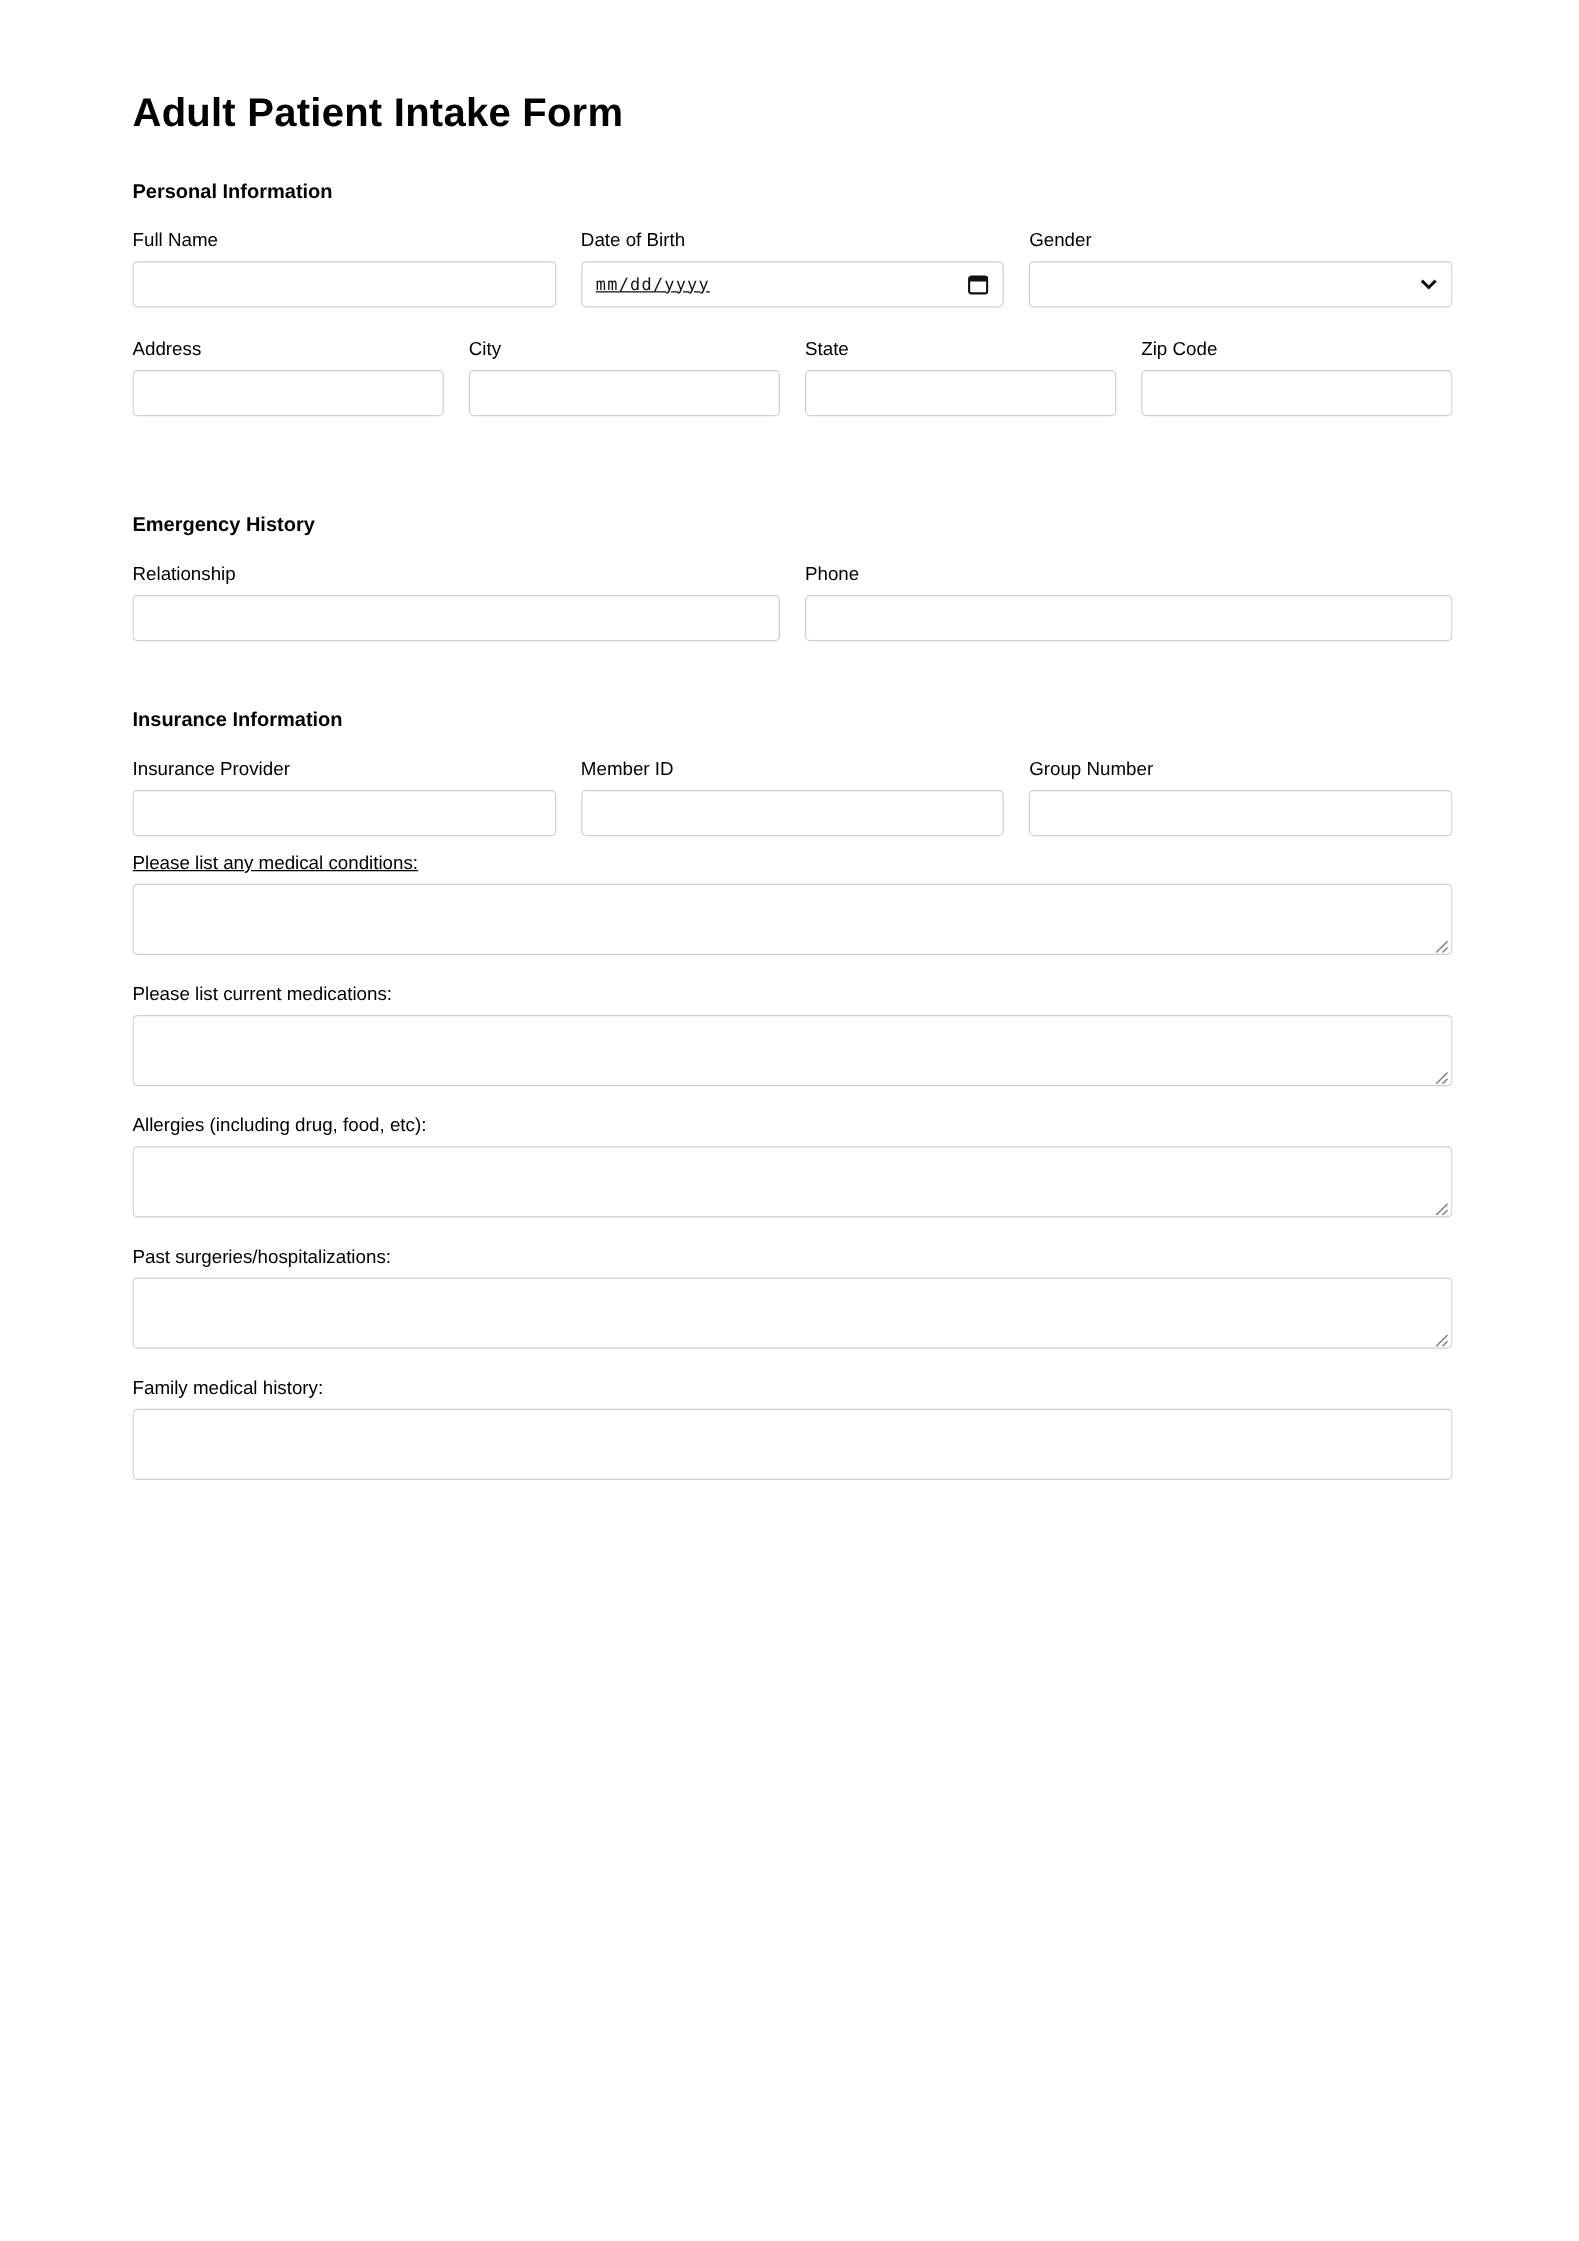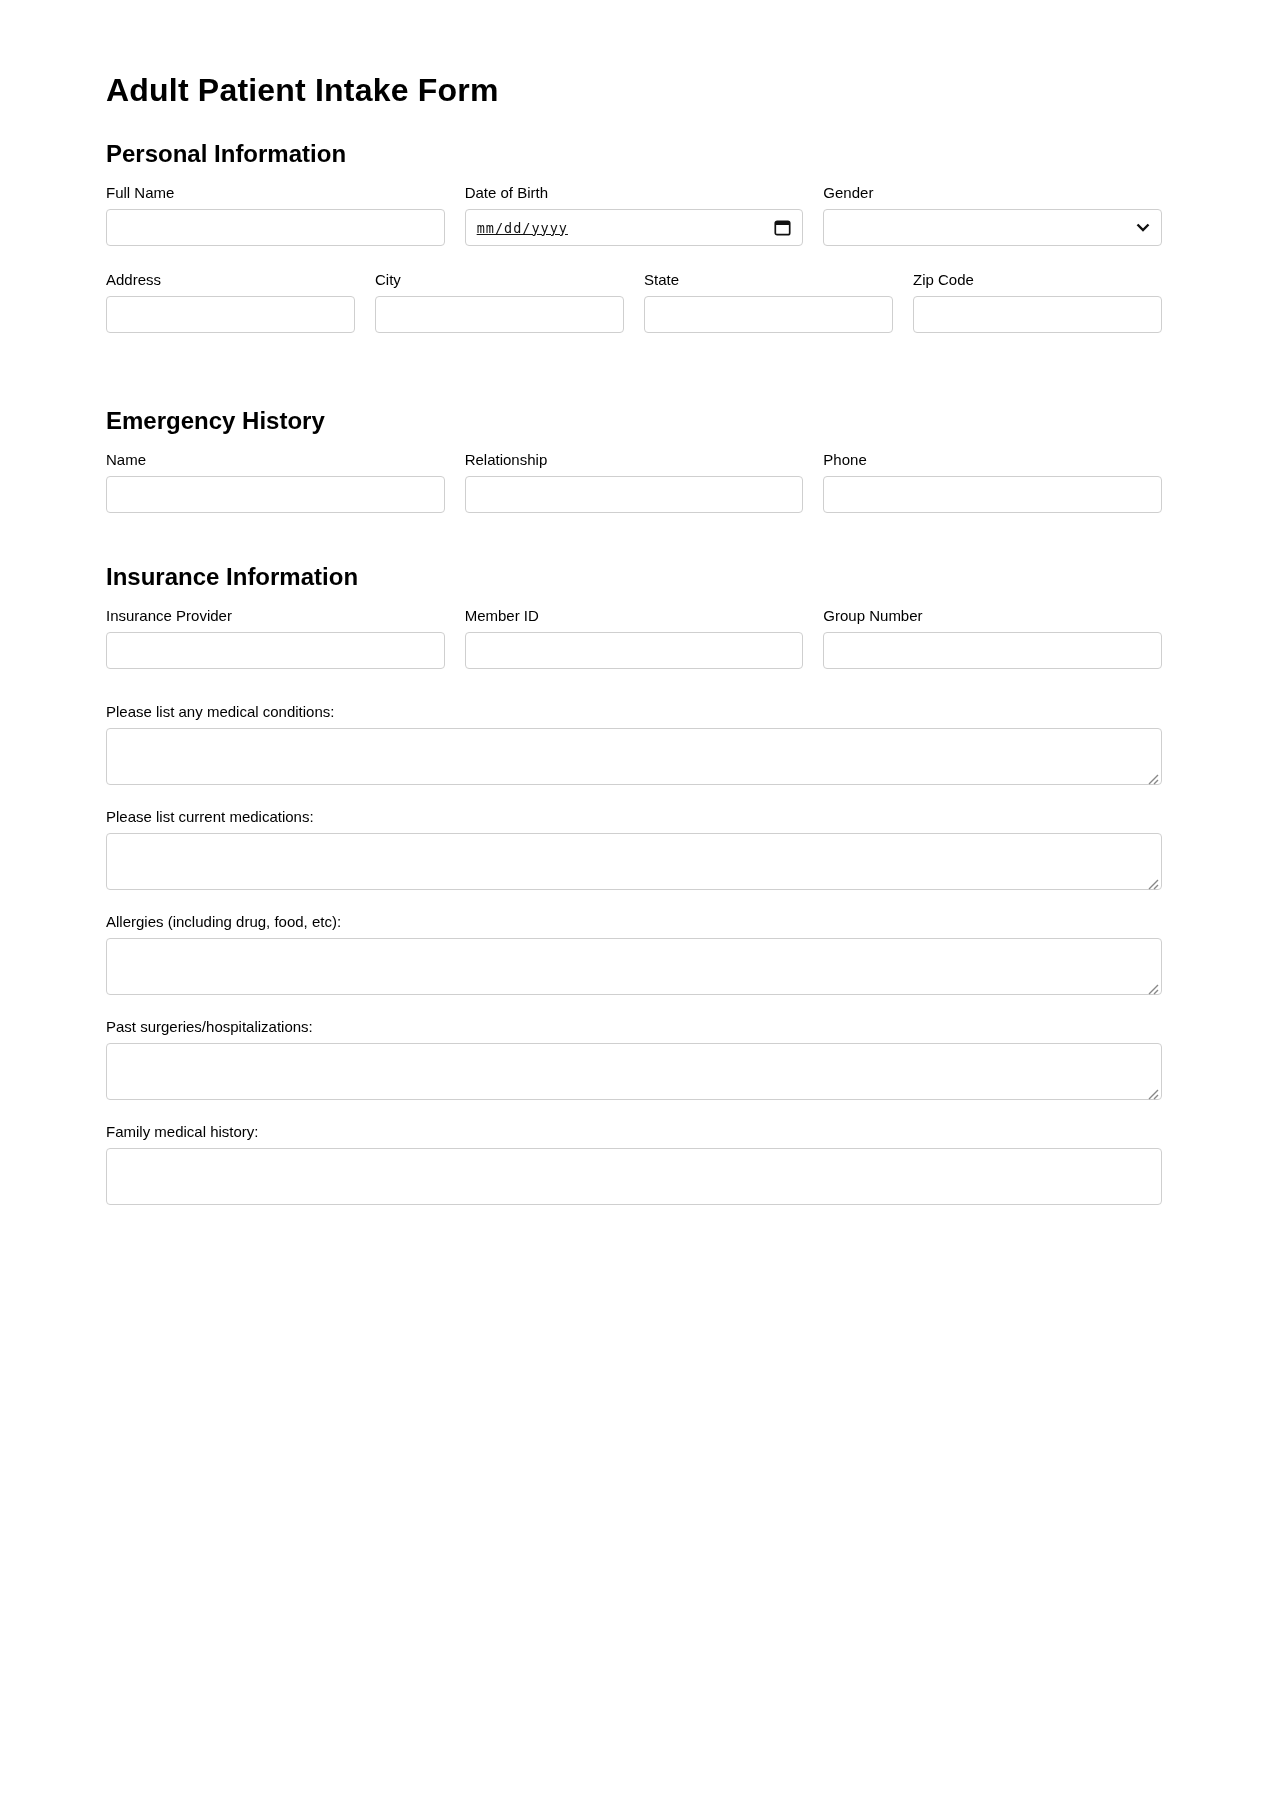--- a/index.html
+++ b/index.html
@@ -25,21 +25,21 @@
   h1.page-title {
     margin: 0;
     padding: 72px 0 0 0;
     font-size: 32px;
     line-height: 36px;
     font-weight: bold;
     letter-spacing: 0.2px;
   }
   .section-heading {
     margin: 0;
-    font-size: 24px;
+    font-size: 16px;
     line-height: 22px;
     font-weight: bold;
   }
   .mt-first   { margin-top: 35px; }
   .mt-em      { margin-top: 52px; }
   .mt-ins     { margin-top: 53px; }
   .mt-med     { margin-top: 50px; }
   .row { display: flex; gap: 20px; margin-top: 25px; }
   .row.first { margin-top: 19px; }
   .field { flex: 1; min-width: 0; }
@@ -76,21 +76,21 @@
     white-space: nowrap;
     text-decoration: underline;
   }
   .icon-right { flex: 0 0 auto; display: flex; align-items: center; }
   .q-label {
     display: block;
     font-size: 15px;
     line-height: 18px;
     margin: 23px 0 7px 0;
   }
-  .q-label.first { margin-top: 34px; }
+  .q-label.first { margin-top: 13px; text-decoration: underline; }
   .ta-wrap { position: relative; }
   .ta {
     display: block;
     width: 100%;
     height: 57px;
     border: 1px solid #cfcfcf;
     border-radius: 4px;
     background: #ffffff;
     resize: none;
     padding: 8px 11px;
@@ -167,24 +167,20 @@
       </div>
     </div>
 
     <div class="row">
     </div>
 
     <h2 class="section-heading mt-em">Emergency History</h2>
 
     <div class="row first">
       <div class="field">
-        <span class="field-label">Name</span>
-        <input class="tb" type="text" style="">
-      </div>
-      <div class="field">
         <span class="field-label">Relationship</span>
         <input class="tb" type="text" style="">
       </div>
       <div class="field">
         <span class="field-label">Phone</span>
         <input class="tb" type="text" style="">
       </div>
     </div>
 
     <h2 class="section-heading mt-ins">Insurance Information</h2>

